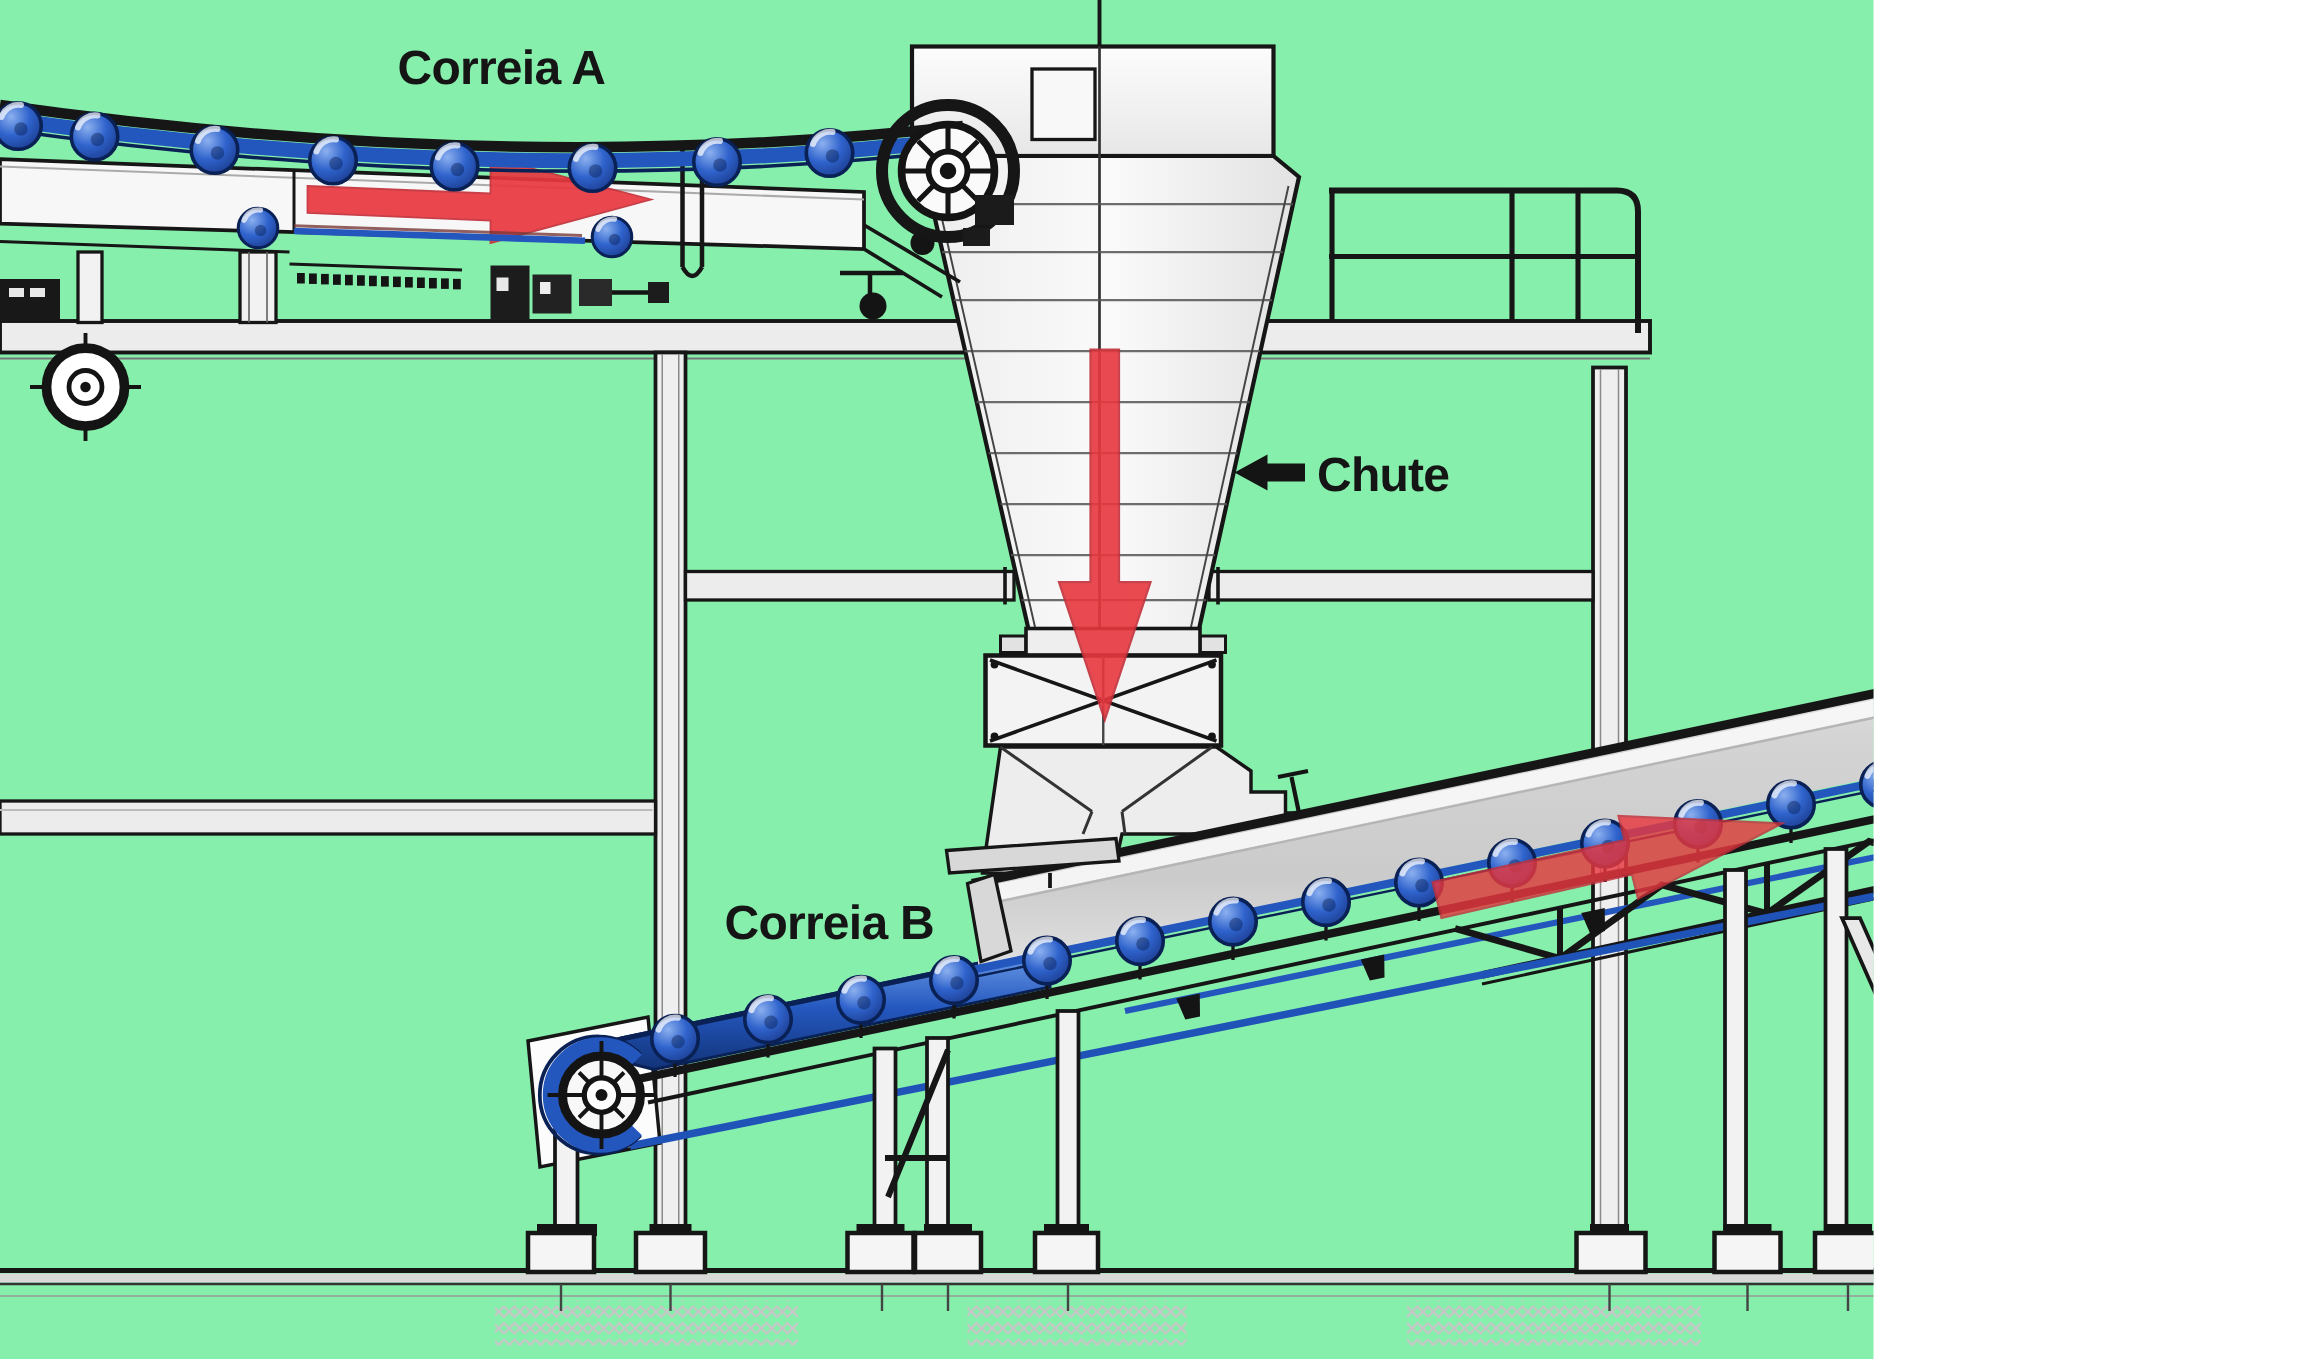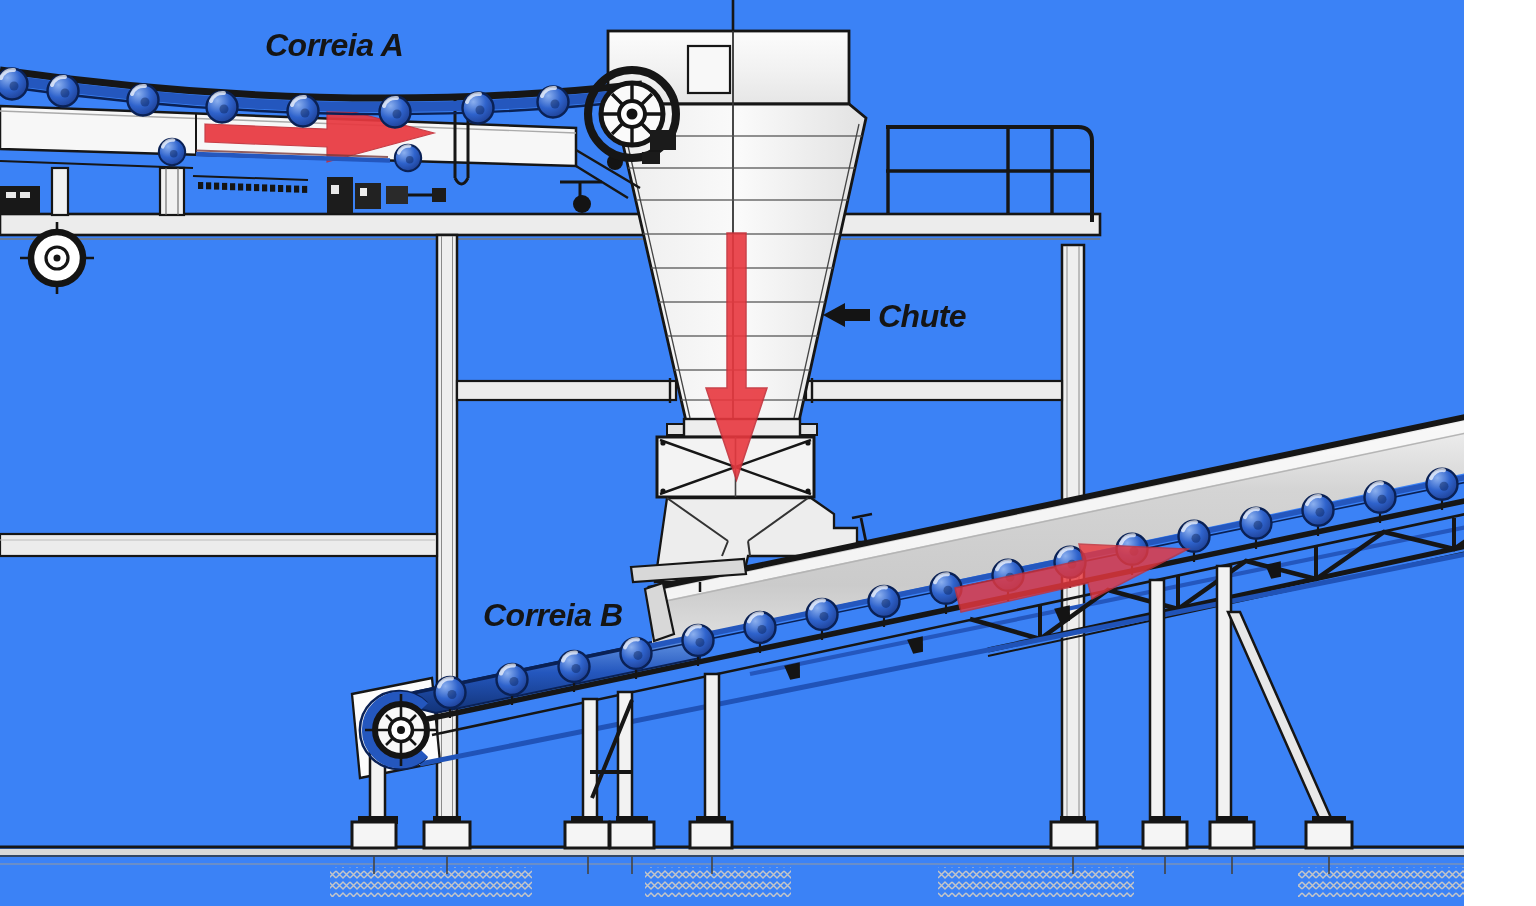--- a/index.html
+++ b/index.html
@@ -1,17 +1,17 @@
 <!DOCTYPE html>
 <html><head>
 <meta charset="utf-8">
 <style>
   html,body{margin:0;padding:0;background:#ffffff;}
-  .stage{position:relative;width:1464px;height:906px;background:#3b82f6;overflow:hidden;
-         font-family:"Liberation Sans", sans-serif;font-style:italic;}
+  .stage{position:relative;width:1249px;height:906px;background:#86efac;overflow:hidden;
+         font-family:"Liberation Sans", sans-serif;}
   svg{display:block;}
   .lbl{font-family:"Liberation Sans", sans-serif;font-weight:bold;font-size:32px;
        letter-spacing:-0.5px;fill:#151515;}
 </style>
 </head>
 <body>
 
 <div class="stage">
 <svg width="1536" height="906" viewBox="0 0 1536 906">
   <defs>

